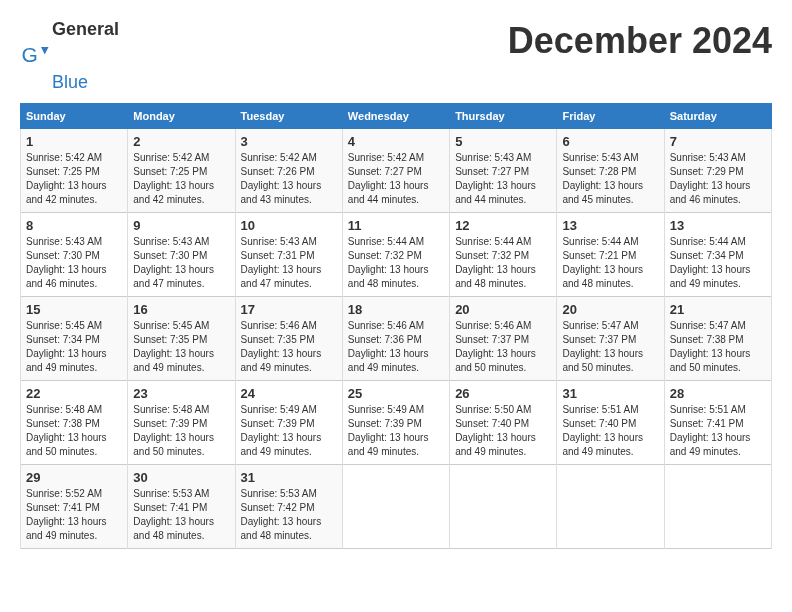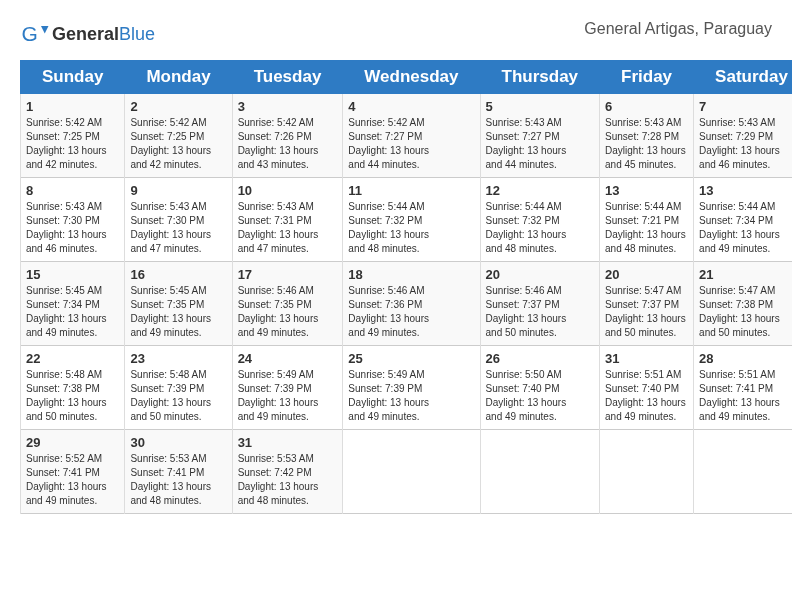--- a/index.html
+++ b/index.html
@@ -15,22 +15,23 @@
       justify-content: space-between;
       align-items: flex-start;
       margin-bottom: 10px;
     }
     .logo {
       display: flex;
       align-items: center;
     }
     .logo-text {
       display: flex;
-      flex-direction: row;
+      flex-direction: column;
       line-height: 1.1;
+      gap: 33px;
     }
     .logo-general {
       font-size: 18px;
       font-weight: bold;
       color: #333;
     }
     .logo-blue {
       font-size: 18px;
       font-weight: normal;
       color: #2e7bc4;
@@ -54,22 +55,22 @@
     }
     table {
       width: 100%;
       border-collapse: collapse;
       font-size: 11px;
     }
     thead tr th {
       background-color: #2e7bc4;
       color: #fff;
       text-align: left;
-      padding: 6px 21px;
-      font-size: 17px;
+      padding: 6px 5px;
+      font-size: 11px;
       font-weight: bold;
       border: 1px solid #2e7bc4;
     }
     tbody tr {
       border-bottom: 1px solid #ccc;
     }
     tbody tr:nth-child(odd) {
       background-color: #f9f9f9;
     }
     tbody tr:nth-child(even) {
@@ -107,21 +108,21 @@
     <svg class="logo-icon" viewBox="0 0 40 40">
       <text x="2" y="28" font-size="28" fill="#2e7bc4">G</text>
       <polygon points="28,8 38,8 33,18" fill="#2e7bc4"></polygon>
     </svg>
     <div class="logo-text">
       <span class="logo-general">General</span>
       <span class="logo-blue">Blue</span>
     </div>
   </div>
   <div class="title-block">
-    <div class="location-title">General Artigas, Paraguay</div>
+    <div class="month-title">December 2024</div>
   </div>
 </div>
 
 <table>
   <thead>
     <tr id="header-row">
         <th>Sunday</th>
         <th>Monday</th>
         <th>Tuesday</th>
         <th>Wednesday</th>

